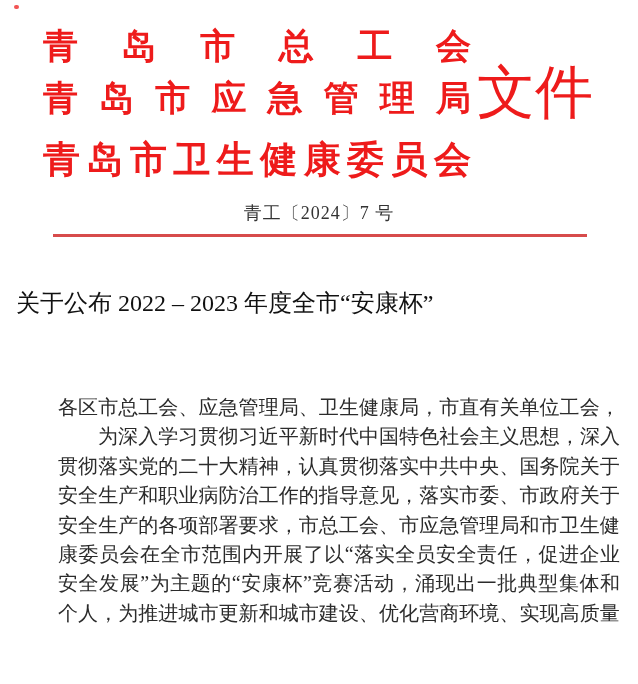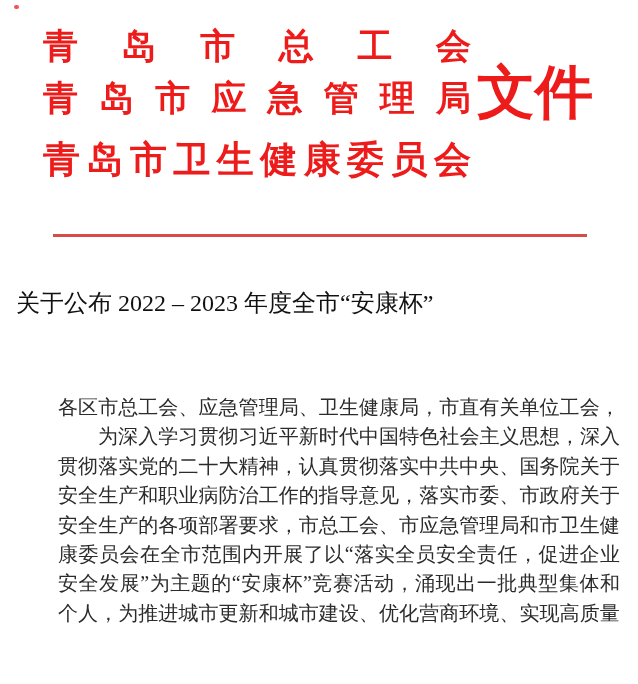--- a/index.html
+++ b/index.html
@@ -24,21 +24,21 @@
   .org-line{
     position:absolute;left:43px;width:428px;
     color:var(--red);font-weight:700;line-height:1.15;
   }
   [data-char-justify]{display:flex;justify-content:space-between;}
   .org-1{top:27px;font-size:35px;}
   .org-2{top:79px;font-size:35px;}
   .org-3{top:139px;font-size:37px;}
   .doc-word{
     position:absolute;left:477px;top:64px;
-    font-size:58px;font-weight:700;color:var(--red);line-height:1;
+    font-size:58px;font-weight:400;color:var(--red);line-height:1;
     letter-spacing:0px;white-space:nowrap;
   }
   .doc-number{
     position:absolute;left:0;top:201px;width:100%;
     text-align:center;font-size:18px;color:#333333;letter-spacing:1px;
   }
   .red-rule{
     position:absolute;left:53px;top:234px;width:534px;height:3px;
     background:var(--rule);
   }
@@ -90,20 +90,21 @@
       <span>生</span>
       <span>健</span>
       <span>康</span>
       <span>委</span>
       <span>员</span>
       <span>会</span>
     </div>
 
   <div class="doc-word">文件</div>
 
+  <div class="doc-number">青工〔2024〕7 号</div>
 
   <div class="red-rule"></div>
 
   <div class="title">
     <div>关于公布 2022 – 2023 年度全市“安康杯”</div>
   </div>
 
   <div class="body">
     <div class="body-line" data-char-justify="">
         <span>各</span>

